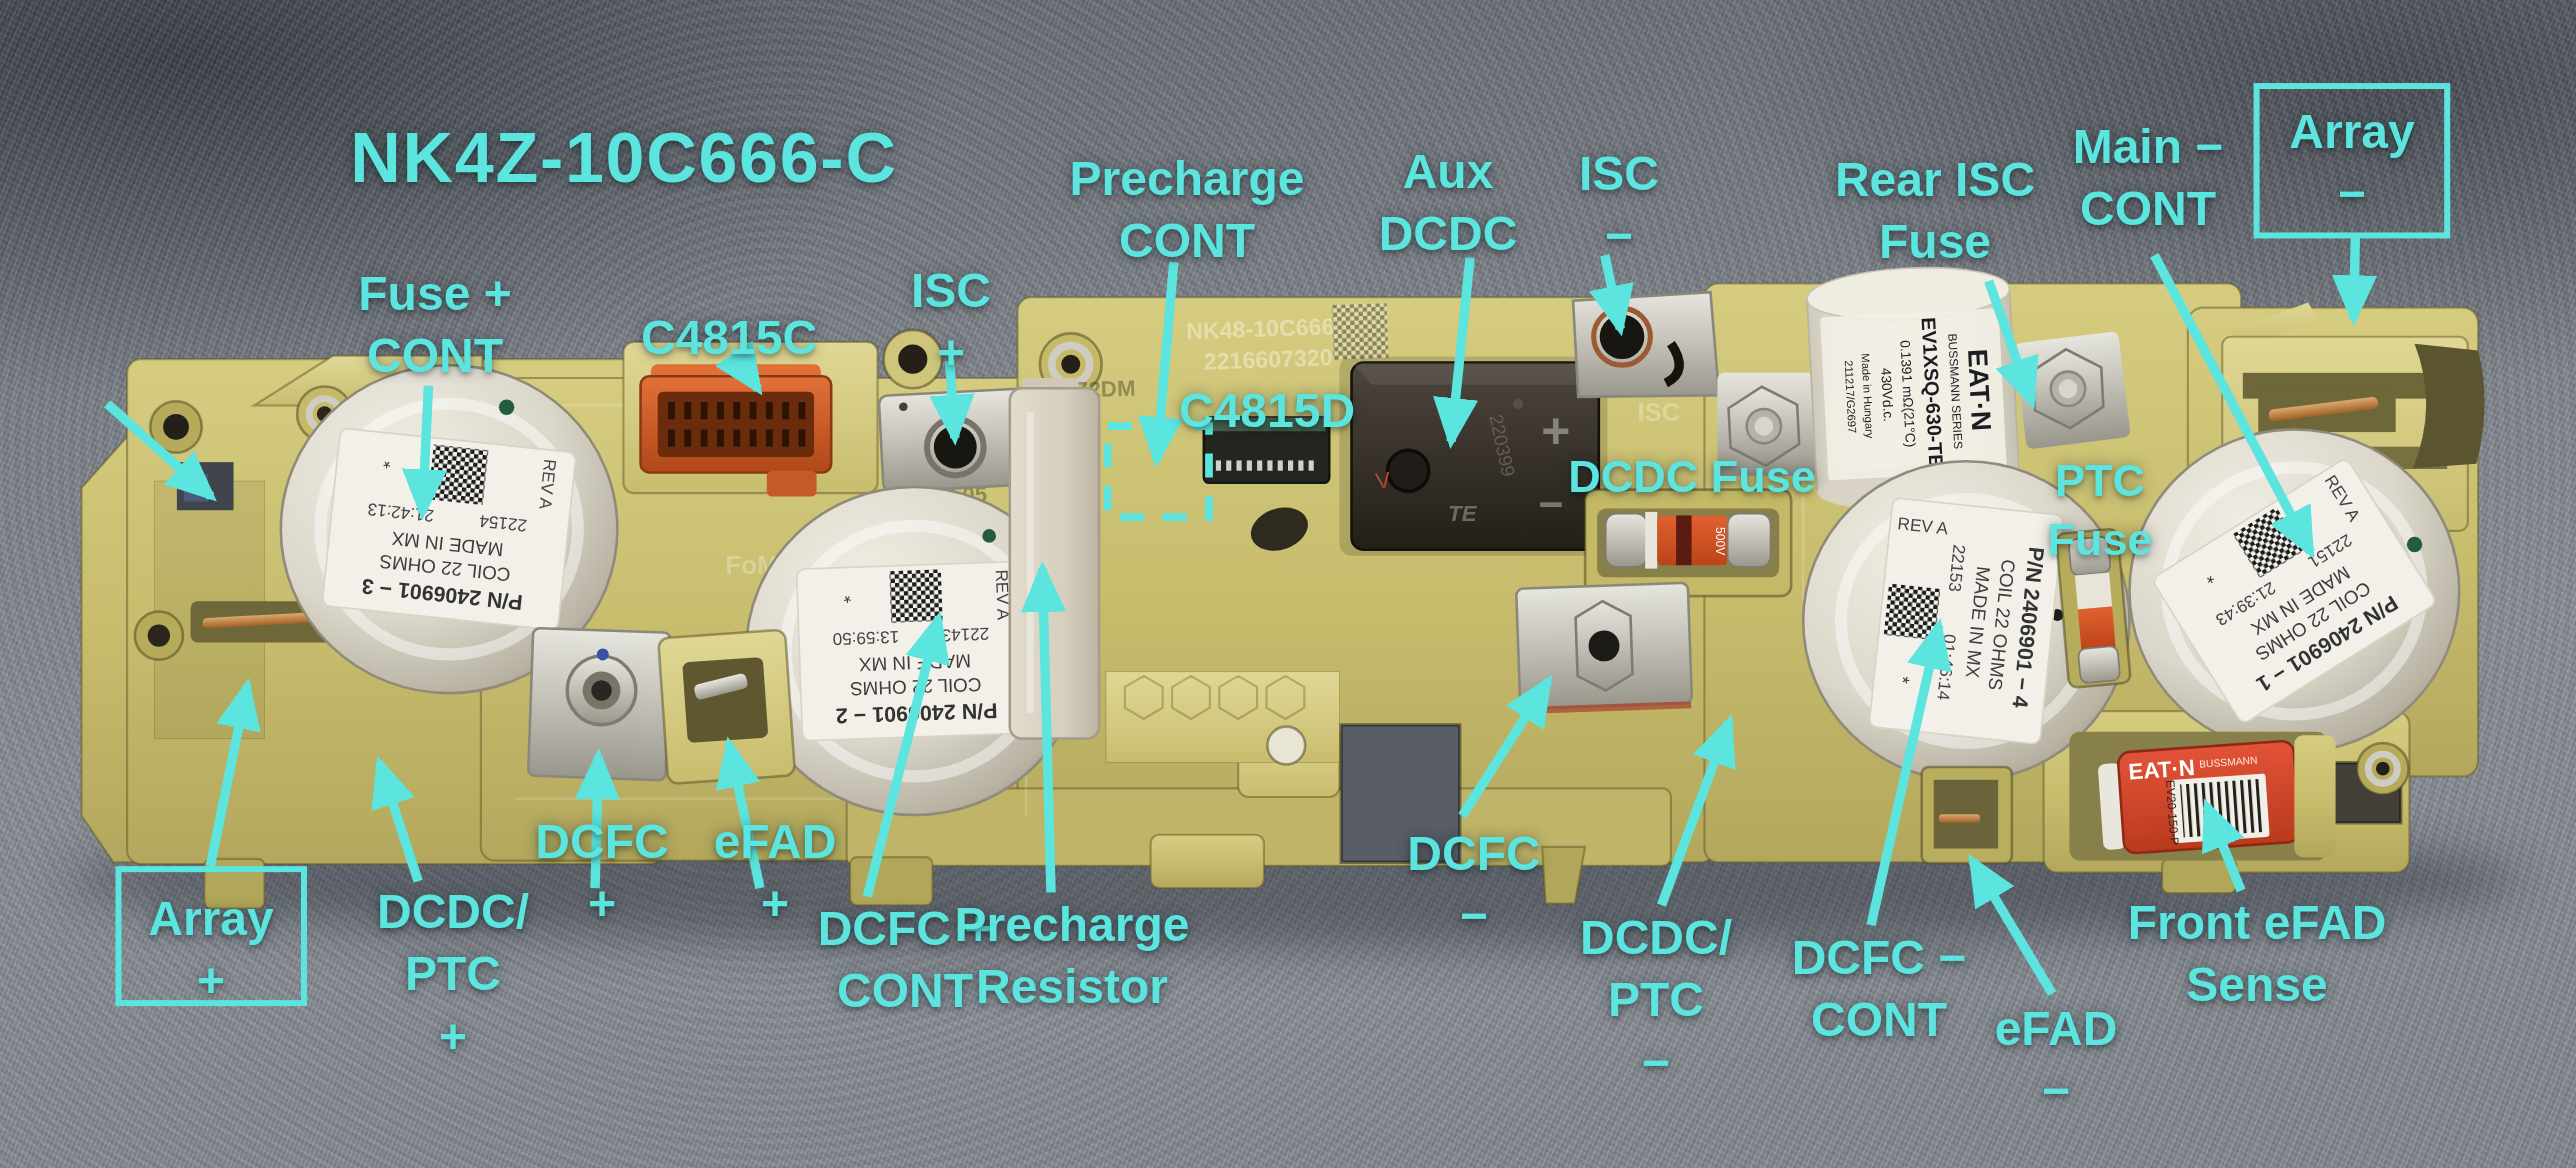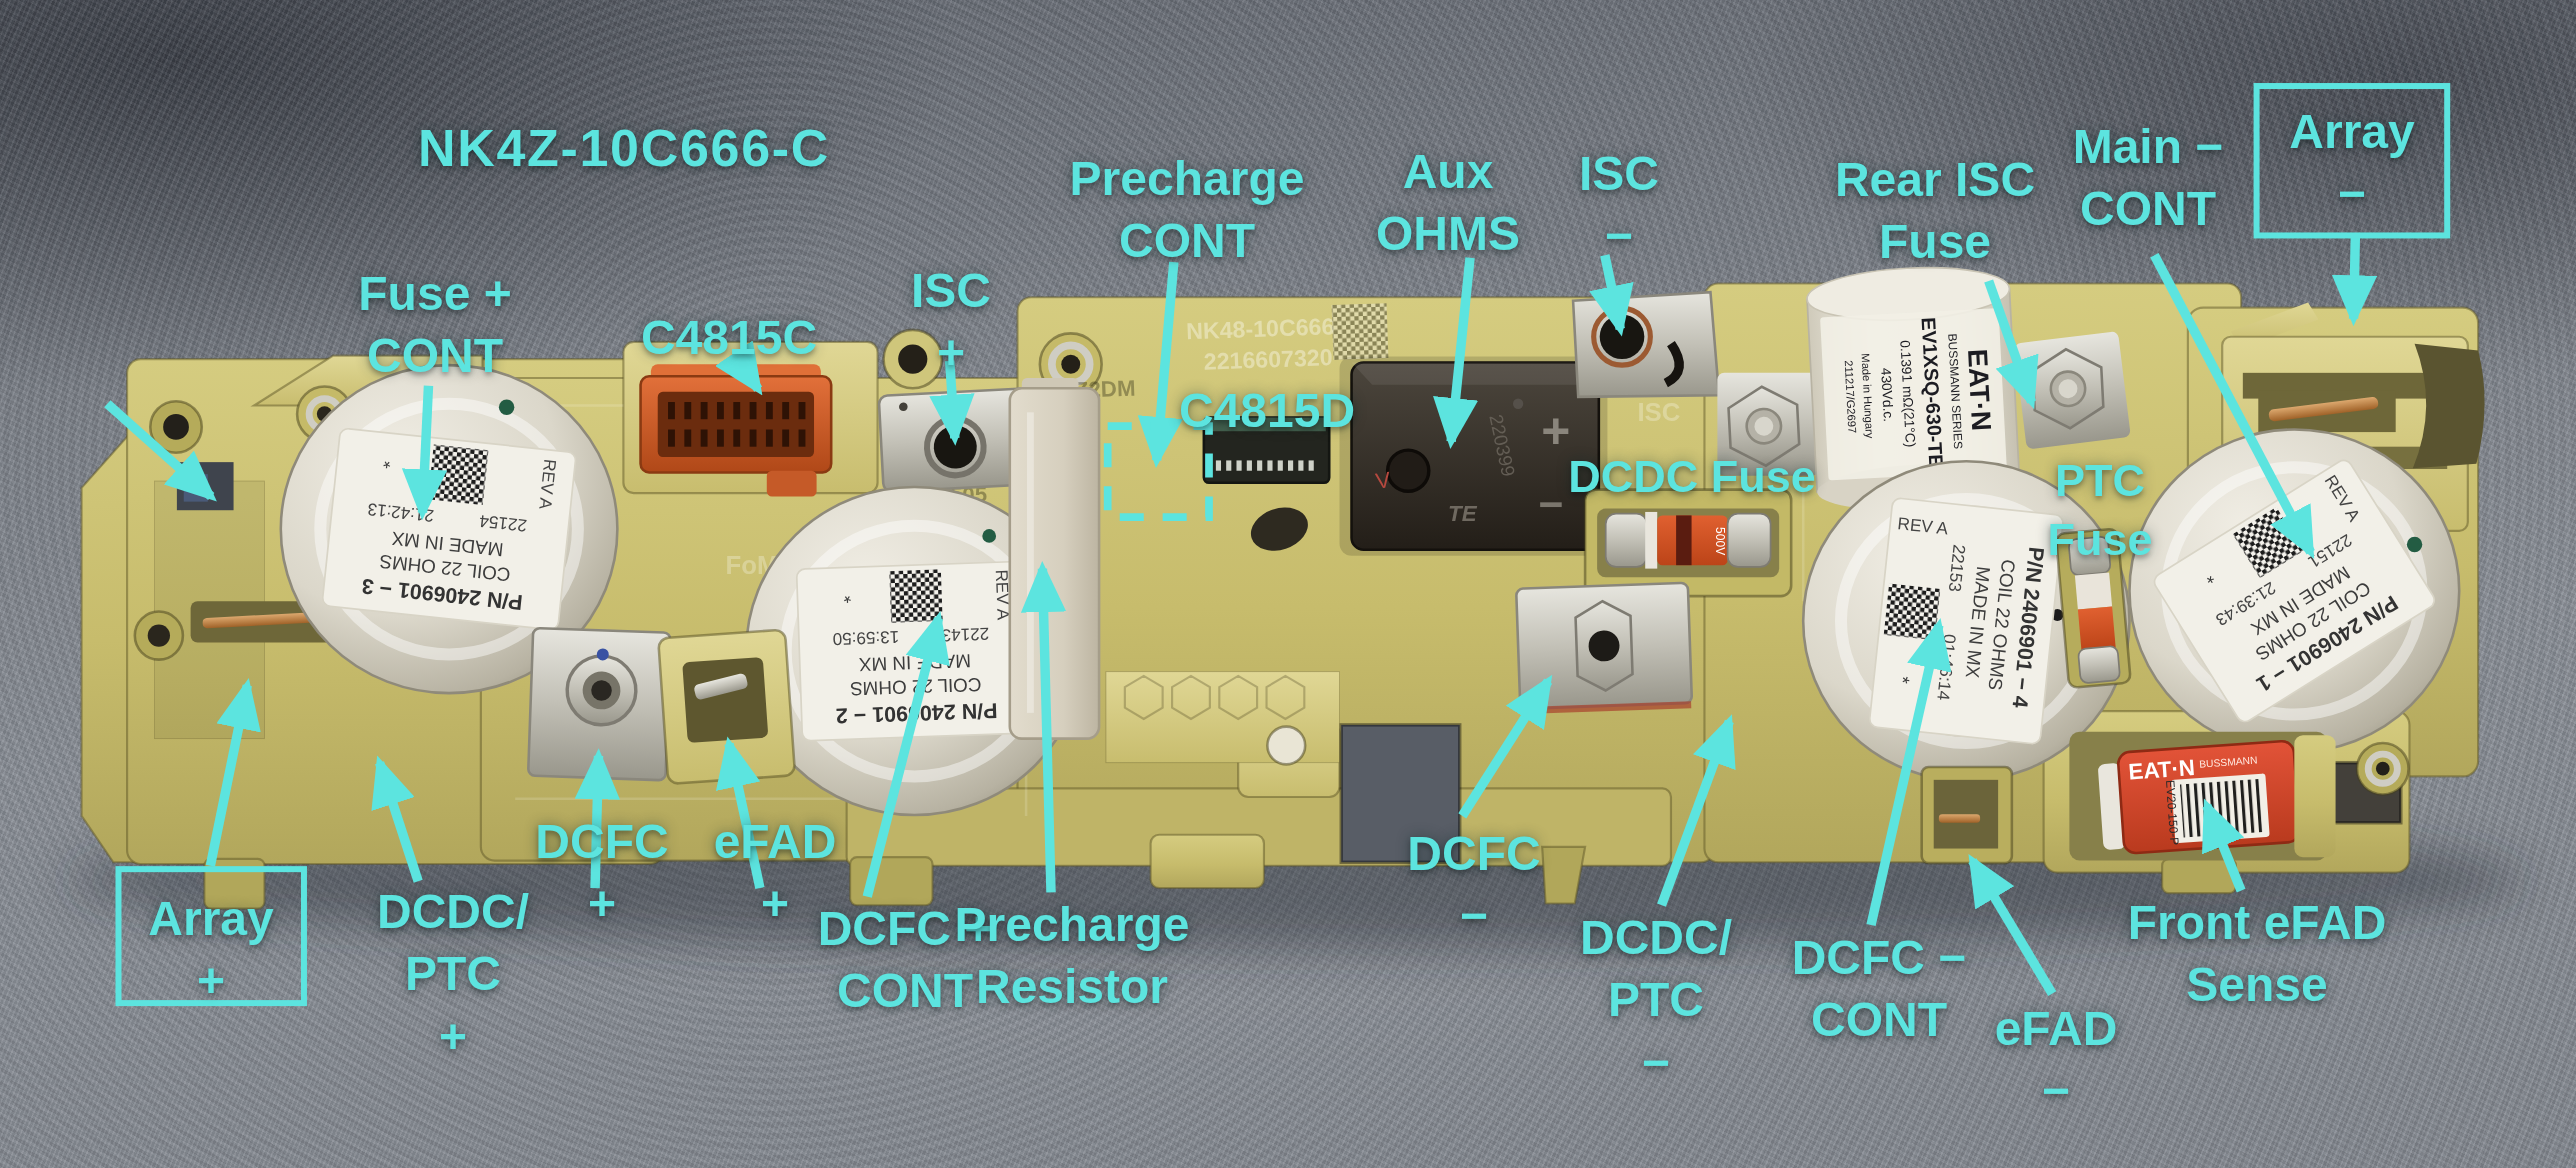--- a/index.html
+++ b/index.html
@@ -13,21 +13,21 @@
       linear-gradient(176deg,#676c75 0%,#7e838b 32%,#8b9098 58%,#858a92 100%);}
   .weave{position:absolute;inset:0;opacity:.9;
     background:
       repeating-linear-gradient(112deg, rgba(255,255,255,.055) 0 1.7px, rgba(0,0,0,.06) 1.7px 4.3px),
       repeating-linear-gradient(28deg, rgba(255,255,255,.04) 0 2.6px, rgba(0,0,0,.05) 2.6px 6px),
       repeating-radial-gradient(circle at 30% 40%, rgba(255,255,255,.03) 0 5.2px, rgba(0,0,0,.035) 5.2px 11px);}
   svg{position:absolute;left:0;top:0;}
   .lbl{position:absolute;transform:translateX(-50%);white-space:pre-line;text-align:center;
        color:#5ce4df;font-weight:bold;font-size:48px;line-height:1.30;
        text-shadow:0 0 13.7px rgba(10,40,40,.45), 0 2.6px 5.2px rgba(0,0,0,.3);z-index:40;}
-  .lbl.title{font-size:52px;line-height:1.1;letter-spacing:1.7px;}
+  .lbl.title{font-size:70px;line-height:1.1;letter-spacing:1.7px;}
   .clt{font:22px "Liberation Sans",sans-serif;fill:#3d3d3d;text-anchor:middle;}
   .cltb{font:bold 25px "Liberation Sans",sans-serif;fill:#333;text-anchor:middle;}
   .clts{font:20px "Liberation Sans",sans-serif;fill:#444;text-anchor:middle;}
   .etch{font:bold 27px "Liberation Sans",sans-serif;fill:rgba(255,255,250,.38);text-anchor:middle;}
   .emb{font:bold 30px "Liberation Sans",sans-serif;fill:rgba(255,255,250,.28);text-anchor:middle;}
   .embd{font:bold 26px "Liberation Sans",sans-serif;fill:rgba(45,42,18,.38);text-anchor:middle;}
   .fuseT{text-anchor:middle;fill:#1c1c22;}
 </style>
 </head>
 <body>
@@ -468,21 +468,21 @@
   <div class="lbl title" style="left:624px;top:120px">NK4Z-10C666-C</div>
   <div class="lbl" style="left:435px;top:263px">Fuse +
 CONT</div>
   <div class="lbl" style="left:729px;top:307px">C4815C</div>
   <div class="lbl" style="left:951px;top:260px">ISC
 +</div>
   <div class="lbl" style="left:1187px;top:148px">Precharge
 CONT</div>
   <div class="lbl" style="left:1267px;top:380px">C4815D</div>
   <div class="lbl" style="left:1448px;top:141px">Aux
-OHMS</div>
+DCDC</div>
   <div class="lbl" style="left:1619px;top:143px">ISC
 −</div>
   <div class="lbl" style="left:1935px;top:149px">Rear ISC
 Fuse</div>
   <div class="lbl" style="left:2148px;top:116px">Main −
 CONT</div>
   <div class="lbl" style="left:2352px;top:101px">Array
 −</div>
   <div class="lbl" style="left:1692px;top:448px;font-size:45px">DCDC Fuse</div>
   <div class="lbl" style="left:2100px;top:452px;font-size:45px">PTC

